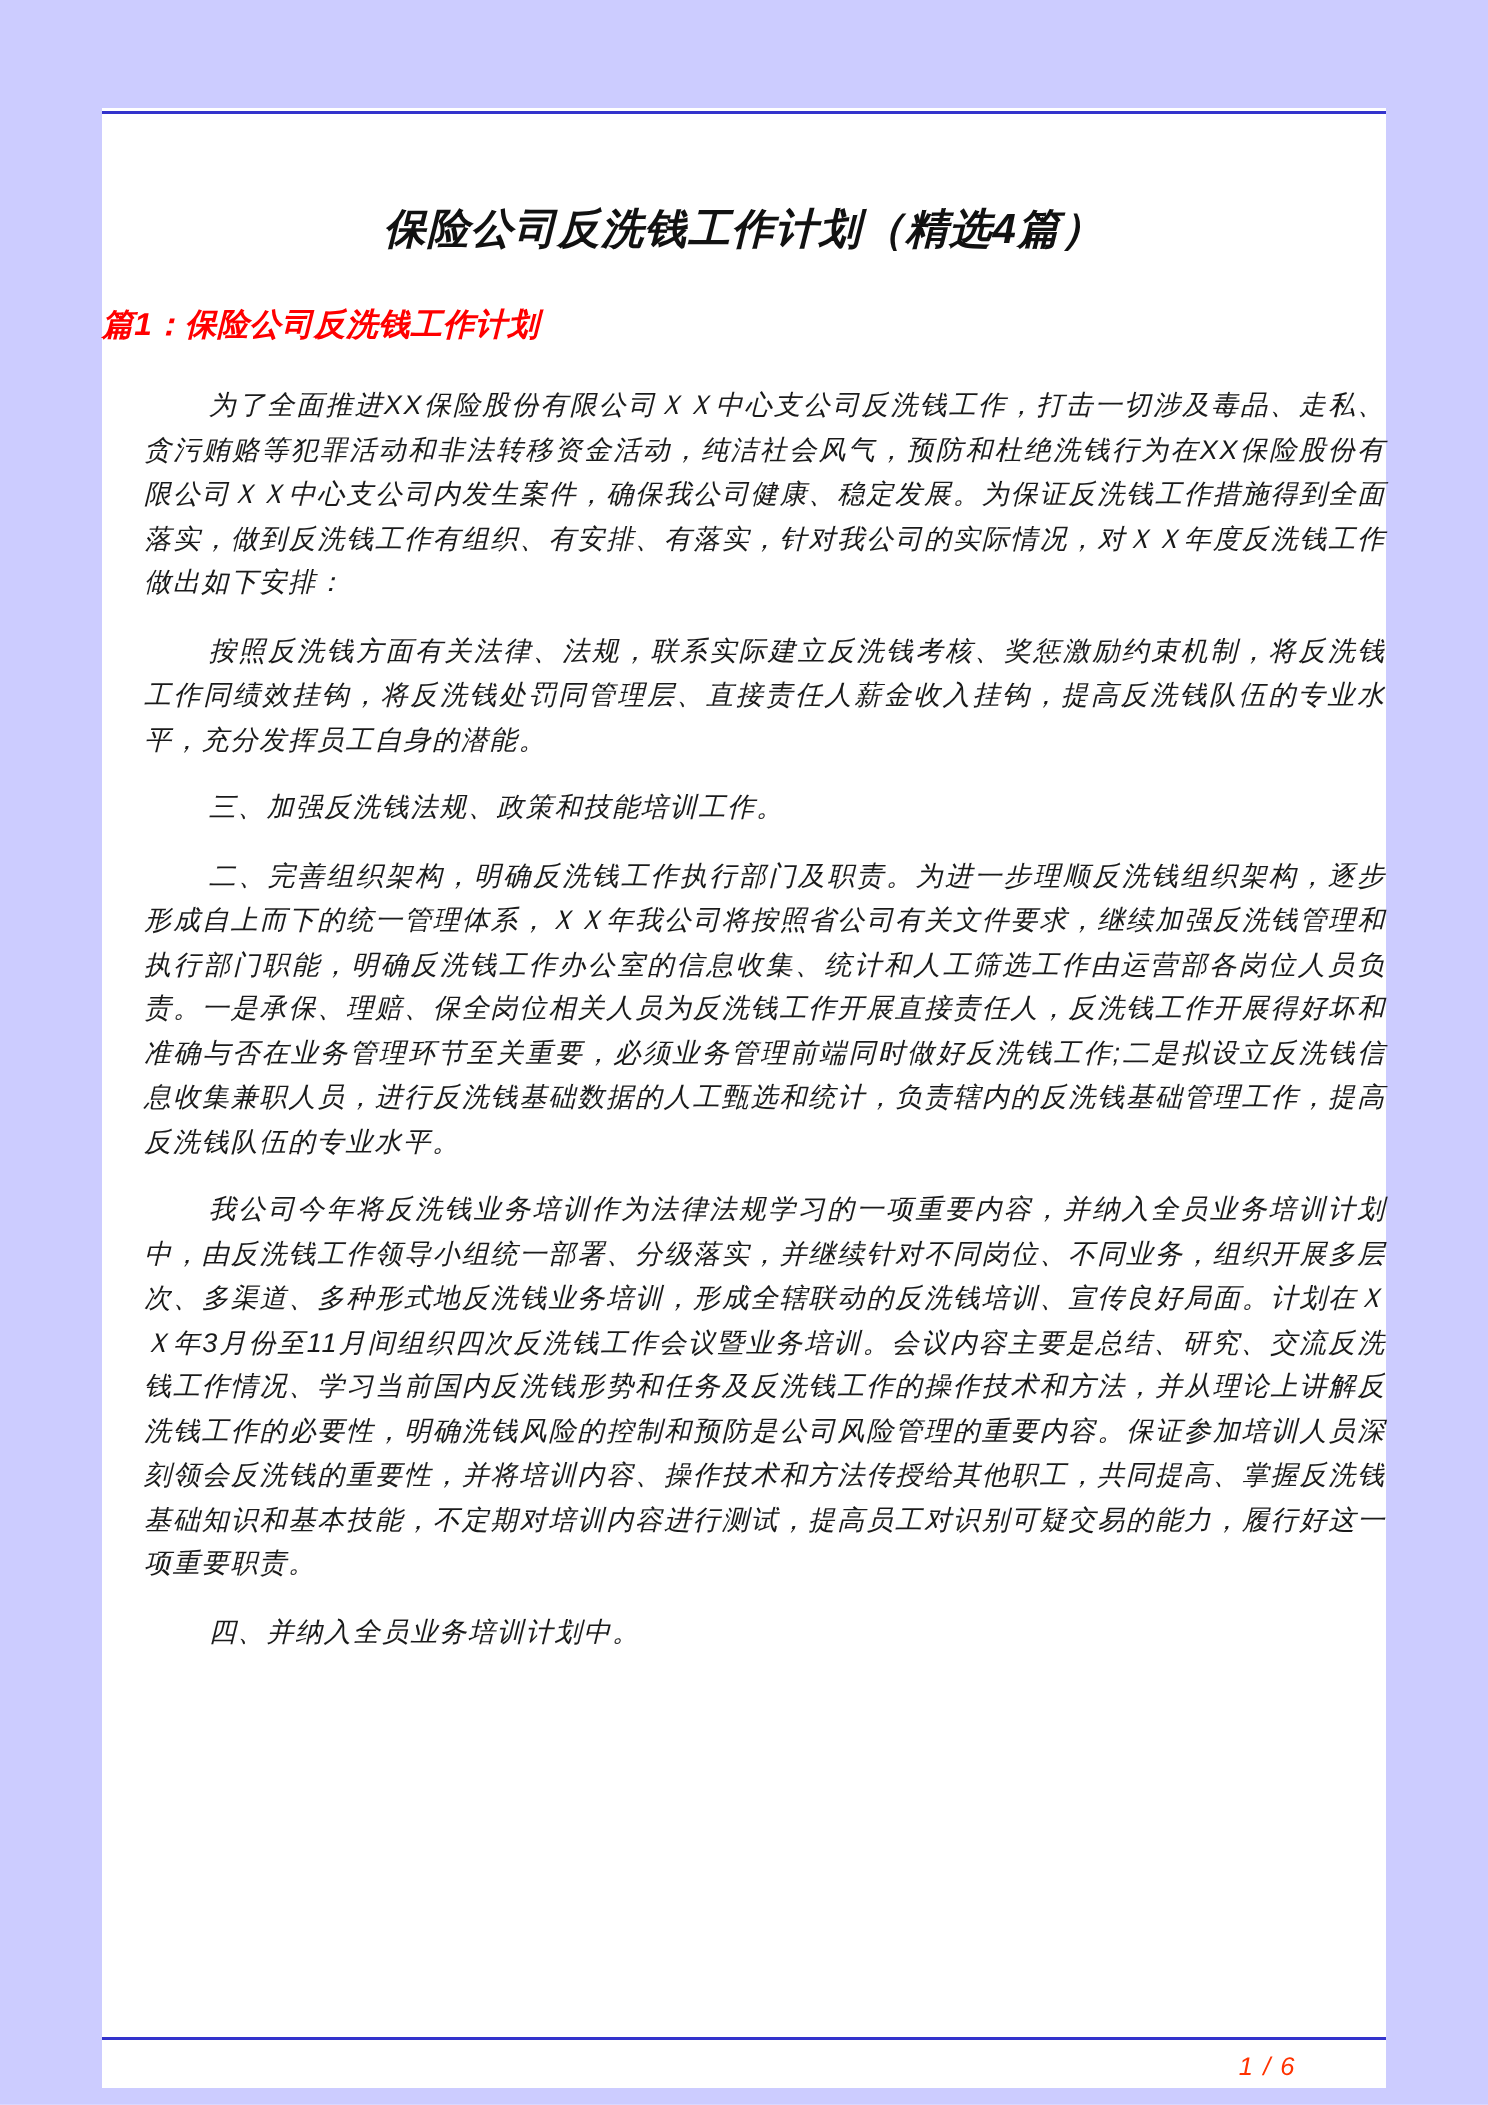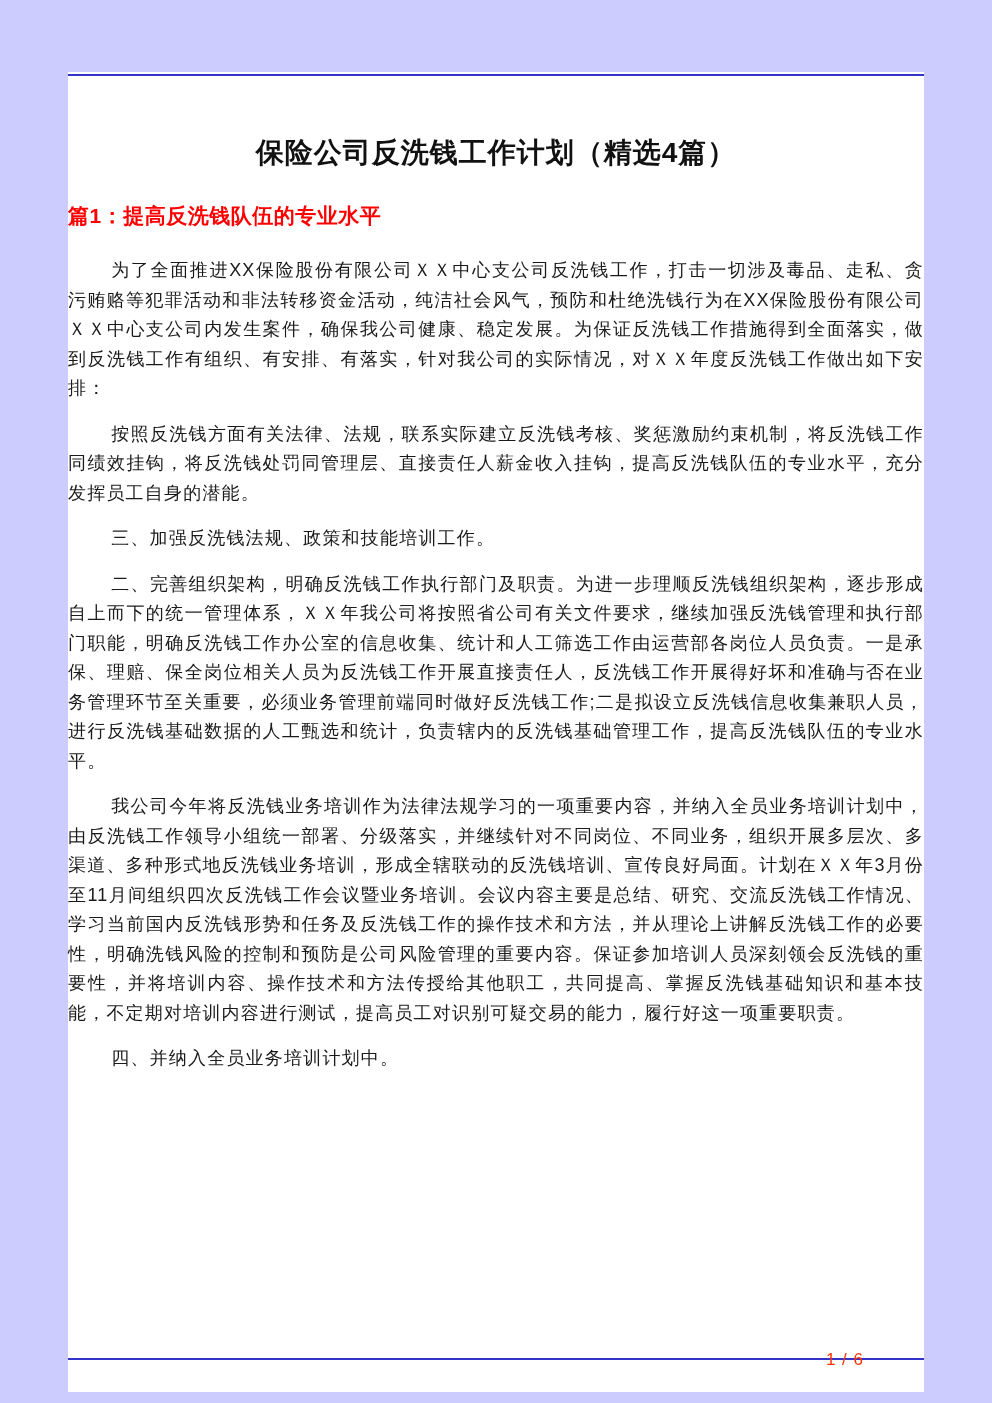--- a/index.html
+++ b/index.html
@@ -10,20 +10,21 @@
   body {
     background: var(--margin-bg, #ccccff);
   }
   .canvas {
     position: relative;
     width: 992px;
     height: 1403px;
     margin: 0 auto;
     background: var(--margin-bg, #ccccff);
     overflow: hidden;
+    font-style: italic;
   }
   .page {
     position: absolute;
     left: 68px;
     top: 72px;
     width: 856px;
     height: 1320px;
     background: var(--page-bg, #ffffff);
   }
   .rule {
@@ -56,49 +57,50 @@
     margin-top: 26px;
   }
   .para {
     margin: 0 0 16px 0;
     font-size: 18px;
     line-height: 29.5px;
     letter-spacing: 1.2px;
     text-align: justify;
     text-indent: 2.4em;
     color: var(--body-text, #1a1a1a);
+    padding-left: 28px;
   }
   .footer {
     position: absolute;
     left: 0;
     bottom: 0;
     width: 100%;
   }
   .rule.bottom {
     position: absolute;
     left: 0;
     bottom: 32px;
   }
   .pagenum {
     position: absolute;
     right: 60px;
-    bottom: 22px;
+    bottom: 4px;
     font-size: 17px;
     letter-spacing: 1px;
     color: var(--page-number-red, #ff3300);
   }
 </style>
 </head>
 <body>
 
 <div class="canvas">
   <div class="page">
     <div class="rule top"></div>
     <h1 class="title">保险公司反洗钱工作计划（精选4篇）</h1>
-    <h2 class="section">篇1：提高反洗钱队伍的专业水平</h2>
+    <h2 class="section">篇1：保险公司反洗钱工作计划</h2>
     <div class="body-text">
         <p class="para">为了全面推进XX保险股份有限公司ＸＸ中心支公司反洗钱工作，打击一切涉及毒品、走私、贪污贿赂等犯罪活动和非法转移资金活动，纯洁社会风气，预防和杜绝洗钱行为在XX保险股份有限公司ＸＸ中心支公司内发生案件，确保我公司健康、稳定发展。为保证反洗钱工作措施得到全面落实，做到反洗钱工作有组织、有安排、有落实，针对我公司的实际情况，对ＸＸ年度反洗钱工作做出如下安排：</p>
         <p class="para">按照反洗钱方面有关法律、法规，联系实际建立反洗钱考核、奖惩激励约束机制，将反洗钱工作同绩效挂钩，将反洗钱处罚同管理层、直接责任人薪金收入挂钩，提高反洗钱队伍的专业水平，充分发挥员工自身的潜能。</p>
         <p class="para">三、加强反洗钱法规、政策和技能培训工作。</p>
         <p class="para">二、完善组织架构，明确反洗钱工作执行部门及职责。为进一步理顺反洗钱组织架构，逐步形成自上而下的统一管理体系，ＸＸ年我公司将按照省公司有关文件要求，继续加强反洗钱管理和执行部门职能，明确反洗钱工作办公室的信息收集、统计和人工筛选工作由运营部各岗位人员负责。一是承保、理赔、保全岗位相关人员为反洗钱工作开展直接责任人，反洗钱工作开展得好坏和准确与否在业务管理环节至关重要，必须业务管理前端同时做好反洗钱工作;二是拟设立反洗钱信息收集兼职人员，进行反洗钱基础数据的人工甄选和统计，负责辖内的反洗钱基础管理工作，提高反洗钱队伍的专业水平。</p>
         <p class="para">我公司今年将反洗钱业务培训作为法律法规学习的一项重要内容，并纳入全员业务培训计划中，由反洗钱工作领导小组统一部署、分级落实，并继续针对不同岗位、不同业务，组织开展多层次、多渠道、多种形式地反洗钱业务培训，形成全辖联动的反洗钱培训、宣传良好局面。计划在ＸＸ年3月份至11月间组织四次反洗钱工作会议暨业务培训。会议内容主要是总结、研究、交流反洗钱工作情况、学习当前国内反洗钱形势和任务及反洗钱工作的操作技术和方法，并从理论上讲解反洗钱工作的必要性，明确洗钱风险的控制和预防是公司风险管理的重要内容。保证参加培训人员深刻领会反洗钱的重要性，并将培训内容、操作技术和方法传授给其他职工，共同提高、掌握反洗钱基础知识和基本技能，不定期对培训内容进行测试，提高员工对识别可疑交易的能力，履行好这一项重要职责。</p>
         <p class="para">四、并纳入全员业务培训计划中。</p>
       </div>
     <div class="footer">
       <div class="rule bottom"></div>

